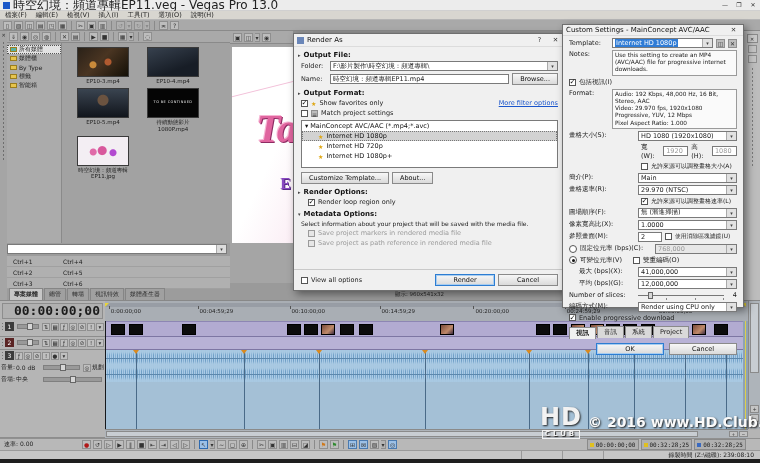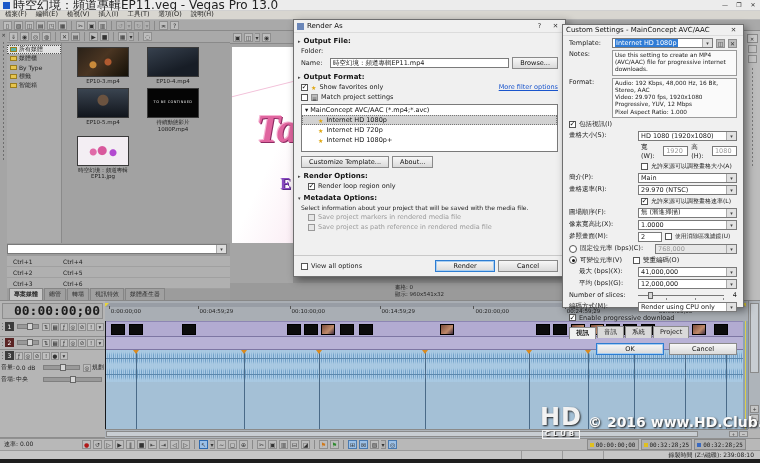--- a/index.html
+++ b/index.html
@@ -5,21 +5,21 @@
   html,body{margin:0;padding:0;background:#555;}
   #app{position:relative;width:760px;height:463px;overflow:hidden;background:#bfbfbf;
        font-family:"DejaVu Sans","Liberation Sans",sans-serif;font-size:7px;color:#1a1a1a;
        -webkit-font-smoothing:antialiased;}
   
   #titlebar{position:absolute;left:0;top:0;width:760px;height:11px;background:#ececec;display:flex;align-items:center;gap:3px;padding-left:3px;box-sizing:border-box;border-bottom:1px solid #d0d0d0;}
   #titlebar .appico{width:7px;height:7px;background:#1a57c8;flex:none;}
   #titlebar .ttl{font-size:12px;color:#222;white-space:nowrap;}
   #titlebar .wbtns{margin-left:auto;display:flex;}
   #titlebar .wbtn{width:14px;height:10px;text-align:center;font-size:6px;line-height:10px;color:#333;}
-  #menubar{position:absolute;left:0;top:11px;width:760px;height:9px;background:#d8d6d0;display:flex;align-items:flex-end;gap:9px;padding-left:5px;box-sizing:border-box;border-bottom:1px solid #b5b5b5;}
+  #menubar{position:absolute;left:0;top:11px;width:760px;height:9px;background:#d8d6d0;display:flex;align-items:center;gap:9px;padding-left:5px;box-sizing:border-box;border-bottom:1px solid #b5b5b5;}
   #menubar span{font-size:6.5px;color:#222;}
   #toolbar{position:absolute;left:0;top:20px;width:760px;height:11px;background:#a9a9a9;border-bottom:1px solid #8a8a8a;display:flex;align-items:center;gap:2px;padding-left:3px;box-sizing:border-box;}
   .ico{width:9px;height:9px;background:#bdbdbd;border:1px solid #8f8f8f;box-sizing:border-box;font-size:6px;line-height:7px;text-align:center;color:#333;flex:none;}
   .ico.dd{width:5px;border-left:none;background:#b3b3b3;}
   .ico.dim{color:#8b8b8b;background:#b1b1b1;}
   .ico.sep{width:1px;height:9px;background:#8a8a8a;border:none;margin:0 2px;}
   .ico.rec{color:#b01818;}
   .ico.blue{background:#9cc0e6;border-color:#4a7ab0;}
   .ico.sel{background:#9cc0e6;border-color:#2e6ab0;}
   .ico.flag-o{color:#d07818;}
@@ -71,21 +71,21 @@
   #dock-right .x{display:block;margin:3px auto 2px auto;width:11px;height:9px;border:1px solid #8a8a8a;background:#c9c9c9;font-size:5px;line-height:8px;text-align:center;color:#333;box-sizing:border-box;}
   #dock-right .sq{display:block;margin:2px auto;width:9px;height:8px;border:1px solid #8f8f8f;background:#c4c4c4;box-sizing:border-box;}
   #dock-right .dots{display:block;margin:4px auto;width:3px;height:100px;background-image:radial-gradient(#7a7a7a 35%,transparent 36%);background-size:3px 4px;}
   
   .dialog{position:absolute;background:#f0f0f0;border:1px solid #6f6f6f;box-shadow:3px 3px 8px rgba(0,0,0,.45);box-sizing:border-box;}
   .dtitle{height:12px;display:flex;align-items:center;padding:0 3px;gap:3px;border-bottom:1px solid #dcdcdc;}
   .dtitle .dico{width:7px;height:7px;background:#6a86b8;flex:none;}
   .dtitle .txt{font-size:7px;color:#111;white-space:nowrap;}
   .dtitle .sp{flex:1;}
   .dtitle .db{width:13px;height:10px;text-align:center;line-height:10px;font-size:6.5px;color:#333;}
-  #render-dialog{left:293px;top:19px;width:273px;height:258px;z-index:30;display:flex;flex-direction:column;}
+  #render-dialog{left:293px;top:33px;width:273px;height:258px;z-index:30;display:flex;flex-direction:column;}
   .rrow{display:flex;align-items:center;gap:3px;margin:2px 7px 0 7px;font-size:6.5px;}
   .rhdr{display:flex;align-items:center;gap:3px;margin:4px 4px 0 4px;font-size:7px;font-weight:bold;color:#111;}
   .rhdr .tri{font-size:5px;color:#444;}
   .lbl{color:#222;white-space:nowrap;}
   .combo{height:10px;border:1px solid #7a7a7a;background:#fff;display:flex;align-items:center;font-size:6.5px;padding:0 10px 0 2px;position:relative;flex:1;min-width:0;white-space:nowrap;overflow:hidden;box-sizing:border-box;}
   .combo .arr{position:absolute;right:0;top:0;bottom:0;width:9px;background:#e2e2e2;border-left:1px solid #aaa;font-size:5px;line-height:9px;text-align:center;color:#444;}
   .combo.dis{background:#e7e7e7;color:#999;}
   .combo.hl .val{background:#2f7cd6;color:#fff;padding:0 1px;}
   .tinput{height:10px;border:1px solid #7a7a7a;background:#fff;font-size:6.5px;padding:0 2px;display:flex;align-items:center;box-sizing:border-box;}
   .btn{border:1px solid #8a8a8a;background:linear-gradient(#f7f7f7,#dadada);font-size:6.5px;padding:1px 7px;text-align:center;color:#111;white-space:nowrap;}
@@ -384,20 +384,24 @@
       <span class="sp"></span>
       <span class="db">?</span>
       <span class="db">✕</span>
     </div>
     <div class="rhdr">
         <span class="tri">▸</span>
         <span>Output File:</span>
       </div>
     <div class="rrow">
       <span class="lbl" style="width:26px;">Folder:</span>
+      <span class="combo">
+          <span class="val">F:\影片製作\時空幻境：頻道專輯\</span>
+          <span class="arr">▾</span>
+        </span>
     </div>
     <div class="rrow">
       <span class="lbl" style="width:26px;">Name:</span>
       <span class="tinput" style="flex:1;">時空幻境：頻道專輯EP11.mp4</span>
       <span class="btn">Browse...</span>
     </div>
     <div class="rhdr">
         <span class="tri">▸</span>
         <span>Output Format:</span>
       </div>
@@ -481,29 +485,29 @@
           <span class="val">Internet HD 1080p</span>
           <span class="arr">▾</span>
         </span>
       <span class="ico">◫</span>
       <span class="ico">✕</span>
     </div>
     <div class="crow" style="align-items:flex-start;">
       <span class="l sm">Notes:</span>
       <span class="notesbox">Use this setting to create an MP4 (AVC/AAC) file for progressive internet downloads.</span>
     </div>
+    <div class="crow">
+      <span class="cb on"></span>
+      <span>包括視訊(I)</span>
+    </div>
     <div class="crow" style="align-items:flex-start;">
       <span class="l sm">Format:</span>
       <span class="notesbox">Audio: 192 Kbps, 48,000 Hz, 16 Bit, Stereo, AAC
 Video: 29.970 fps, 1920x1080 Progressive, YUV, 12 Mbps
 Pixel Aspect Ratio: 1.000</span>
-    </div>
-    <div class="crow">
-      <span class="cb on"></span>
-      <span>包括視訊(I)</span>
     </div>
     <div class="crow">
       <span class="l">畫格大小(S):</span>
       <span class="combo">
           <span class="val">HD 1080 (1920x1080)</span>
           <span class="arr">▾</span>
         </span>
     </div>
     <div class="crow" style="margin-left:78px;">
       <span>寬(W):</span>

